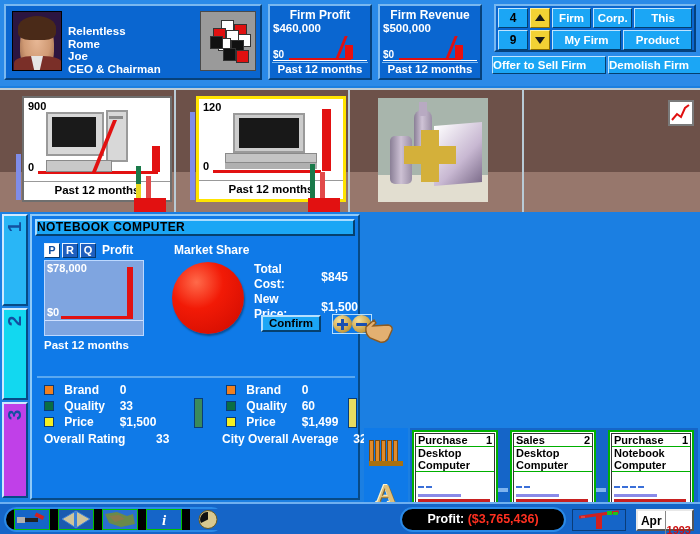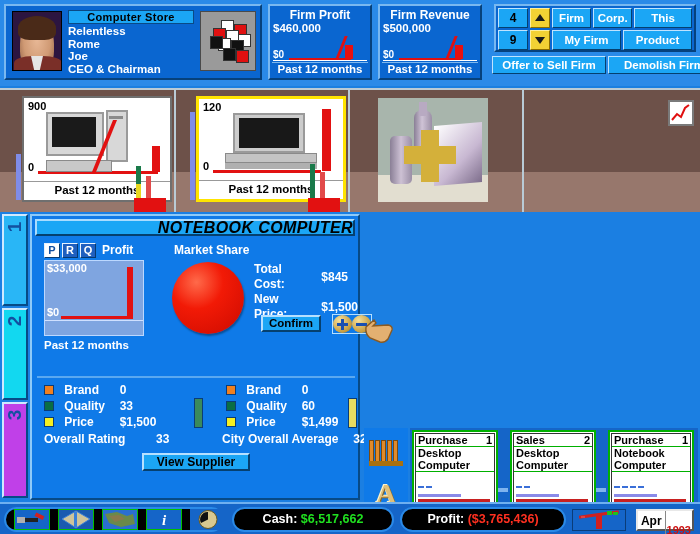--- a/index.html
+++ b/index.html
@@ -65,21 +65,21 @@
   .arrbtn{width:20px;background:#f2d234;border:1px solid;border-color:#ffef9c #8a6d00 #8a6d00 #ffef9c;
      box-sizing:border-box;position:relative;}
   .arrup,.arrdn{position:absolute;left:50%;top:50%;width:0;height:0;
      border-left:5px solid transparent;border-right:5px solid transparent;margin-left:-5px;}
   .arrup{border-bottom:7px solid #1a1a1a;margin-top:-4px;}
   .arrdn{border-top:7px solid #1a1a1a;margin-top:-3px;}
   .cbtn{flex:1;background:#1ba6f5;border:1px solid;border-color:#bfe3ff #05406f #05406f #bfe3ff;
      color:#fff;font-size:11.5px;font-weight:bold;text-align:center;line-height:18px;box-sizing:border-box;}
   .wbtn{position:absolute;top:56px;height:18px;background:#1ba6f5;
      border:1px solid;border-color:#bfe3ff #05406f #05406f #bfe3ff;
-     color:#fff;font-size:11.5px;font-weight:bold;text-align:center;line-height:16px;box-sizing:border-box;}
+     color:#fff;font-size:11.5px;font-weight:bold;text-align:left;line-height:16px;box-sizing:border-box;}
 
   
   .shelf{position:absolute;left:0;top:88px;width:700px;height:124px;background:#6b5048;
      border-top:2px solid #b9cbd6;border-bottom:2px solid #b9cbd6;box-sizing:border-box;}
   .shelf-wall{position:absolute;left:0;top:0;width:700px;height:82px;background:#6d5149;}
   .shelf-floor{position:absolute;left:0;top:82px;width:700px;height:40px;background:#97776c;}
   .cell-div{position:absolute;top:0;width:2px;height:122px;background:#b9cbd6;}
 
   .prodcard{position:absolute;top:6px;width:150px;height:106px;
      border:2px solid #6f6f6f;background:#ffffff;box-sizing:border-box;overflow:hidden;}
@@ -99,21 +99,21 @@
   .vtabs{position:absolute;left:2px;top:2px;width:26px;height:286px;}
   .vtab{position:absolute;left:0;width:26px;border:2px solid;
      border-color:#cfe9ff #074a86 #074a86 #cfe9ff;box-sizing:border-box;
      color:#1350a0;font-size:19px;font-weight:bold;text-align:center;}
   .vtab span{display:block;transform:rotate(-90deg);margin-top:0px;}
 
   .dlg{position:absolute;left:30px;top:2px;width:330px;height:286px;background:#0f7ae8;
      border:2px solid;border-color:#8ecaf8 #074a86 #074a86 #8ecaf8;box-sizing:border-box;}
   .dlg-title{margin:3px 3px 0 3px;height:17px;background:#1ba6f5;
      border:2px solid;border-color:#a9dcff #05406f #05406f #a9dcff;box-sizing:border-box;
-     color:#000;font-size:16px;font-weight:bold;text-align:right;line-height:13px;letter-spacing:.4px;font-style:italic;}
+     color:#000;font-size:12px;font-weight:bold;text-align:left;line-height:13px;letter-spacing:.4px;}
 
   .prq{position:absolute;left:12px;top:27px;display:flex;gap:2px;}
   .prqb{width:16px;height:15px;background:#1f5fbf;border:1px solid;
      border-color:#e6f2ff #063a70 #063a70 #e6f2ff;box-sizing:border-box;
      color:#fff;font-size:11px;font-weight:bold;text-align:center;line-height:13px;}
   .prqb.on{background:#ffffff;color:#1350a0;}
   .lbl-profit{position:absolute;left:70px;top:27px;color:#fff;font-size:12px;font-weight:bold;}
   .lbl-ms{position:absolute;left:142px;top:27px;color:#fff;font-size:12px;font-weight:bold;}
 
   .pchart{position:absolute;left:12px;top:44px;width:100px;height:76px;
@@ -218,21 +218,20 @@
 
   <div class="topbar">
 
     <div class="ceo-panel">
       <div class="portrait">
         <div class="face"></div>
           <div class="hair"></div>
         <div class="suit"></div>
           <div class="collar"></div>
       </div>
-      <div class="store-title">Computer Store</div>
       <div class="ceo-lines">
         <div>Relentless</div>
         <div>Rome</div>
         <div>Joe</div>
         <div>CEO &amp; Chairman</div>
       </div>
       <div class="logo-box">
         <div class="cube" id="cube">
             <div class="cz" style="left: 14px; top: 2px; background: rgb(255, 255, 255);"></div>
             <div class="cz" style="left: 27px; top: 6px; background: rgb(224, 16, 16);"></div>
@@ -391,21 +390,21 @@
 
       <div class="prq">
         <div class="prqb on">P</div>
         <div class="prqb">R</div>
         <div class="prqb">Q</div>
       </div>
       <div class="lbl-profit">Profit</div>
       <div class="lbl-ms">Market Share</div>
 
       <div class="pchart">
-        <span class="pc-top">$33,000</span>
+        <span class="pc-top">$78,000</span>
         <span class="pc-zero">$0</span>
         <span class="pc-base"></span>
           <span class="pc-spike"></span>
           <span class="pc-sep"></span>
       </div>
       <div class="pc-foot">Past 12 months</div>
 
       <div class="mshare"></div>
 
       <div class="pinfo">
@@ -486,21 +485,20 @@
           </div>
           <div class="rgauge" style="left:122px;background:#e8dc60"></div>
           <div class="rtot" style="left:-4px">
             <span>City Overall Average</span>
             <span style="display:inline-block;width:8px"></span>
             <span>32</span>
           </div>
         </div>
       </div>
 
-      <div class="viewsup">View Supplier</div>
     </div>
 
     <div class="rail">
       <div class="rail-ic" style="top:6px">
         <div class="books">
           <span class="bk" style="left:1px"></span>
             <span class="bk" style="left:7px"></span>
           <span class="bk" style="left:13px"></span>
             <span class="bk" style="left:19px"></span>
           <span class="bk" style="left:25px"></span>
@@ -637,24 +635,20 @@
       <text x="17" y="15" font-size="15" font-family="Liberation Serif,serif" font-style="italic" font-weight="bold" fill="#fff" text-anchor="middle">i</text>
         </svg>
     </div>
     <div class="bico" style="left:190px;border-color:#1565c8">
       <svg width="34" height="19" viewBox="0 0 34 19">
           <circle cx="17" cy="9.5" r="9" fill="#d8c890" stroke="#6a5a20"></circle>
       <path d="M17 9.5 L17 2 A7.5 7.5 0 0 0 10 13 Z" fill="#101010"></path>
         </svg>
     </div>
 
-    <div class="money" style="left:232px;width:162px">
-      <span>Cash:</span>
-      <span class="g">$6,517,662</span>
-    </div>
     <div class="money" style="left:400px;width:166px">
       <span>Profit:</span>
       <span class="r">($3,765,436)</span>
     </div>
 
     <div class="seesaw">
       <svg width="52" height="20" viewBox="0 0 52 20">
           <rect width="52" height="20" fill="#1565c8"></rect>
       <rect x="23" y="5" width="6" height="14" fill="#d02020"></rect>
       <rect x="6" y="3" width="40" height="3" fill="#d02020" transform="rotate(-8 26 5)"></rect>

